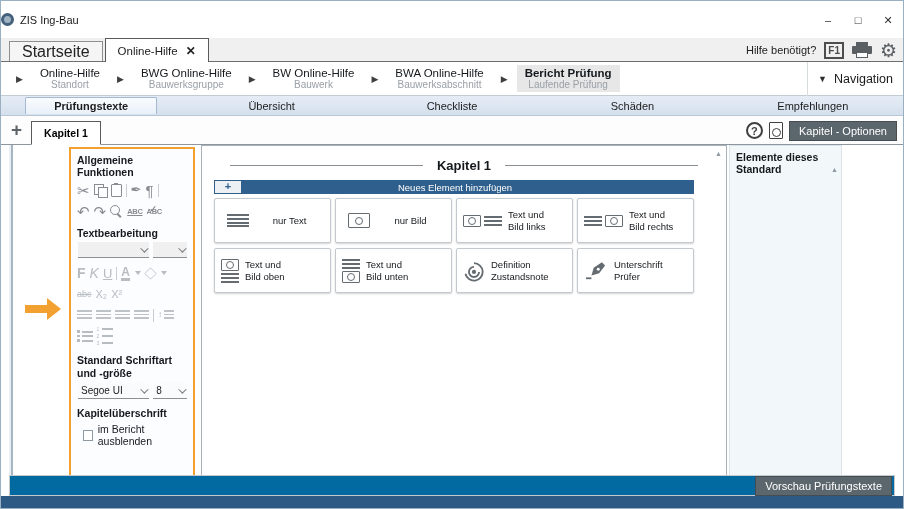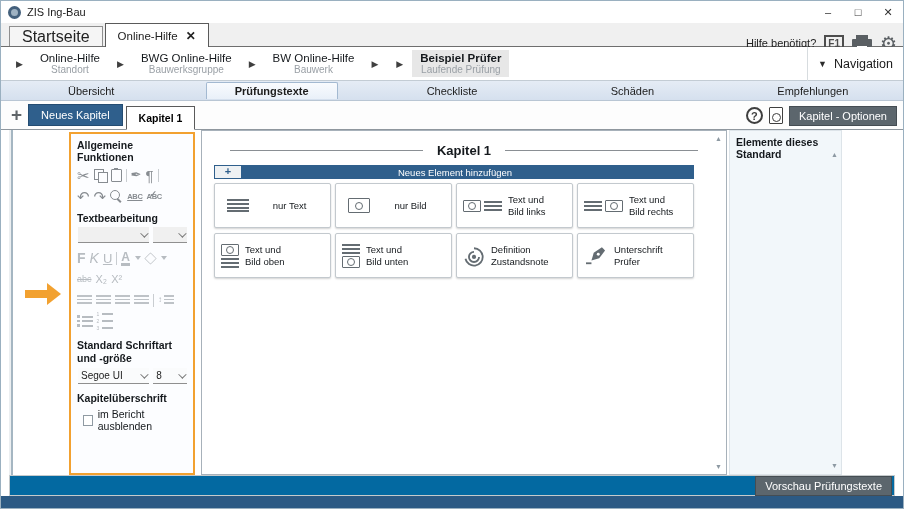--- a/index.html
+++ b/index.html
@@ -2,31 +2,31 @@
 <html><head>
 <meta charset="utf-8">
 <style>
   * { margin:0; padding:0; box-sizing:border-box; }
   body { font-family:"Liberation Sans", sans-serif; background:#cfd6dc; }
   .window {
     position:relative; width:904px; height:509px; background:#fff;
     border:1px solid #9ab0c0; overflow:hidden;
   }
   
-  .titlebar { height:22px; display:flex; align-items:center; padding-left:7px; background:#fff; }
+  .titlebar { height:37px; display:flex; align-items:center; padding-left:0; background:#fff; }
   .app-icon { width:13px; height:13px; border-radius:50%; border:3px solid #44607c; background:#9fb2c2; margin-right:6px; flex:0 0 auto; }
   .app-title { font-size:11px; color:#1a1a1a; flex:1; }
   .win-controls { display:flex; height:22px; }
   .win-controls span { width:30px; text-align:center; font-size:11px; color:#333; line-height:22px; cursor:default; }
   
   .tabrow { height:24px; background:#f0f0f0; border-bottom:1px solid #6e6e6e; display:flex; align-items:flex-end; padding-left:8px; position:relative; }
   .tab { height:20px; background:#f5f5f5; border:1px solid #8f8f8f; border-bottom:none; padding:0 12px; font-size:16px; color:#222; display:flex; align-items:center; margin-right:2px; }
   .tab.active { height:24px; background:#fff; border:1px solid #5a5a5a; border-bottom:none; margin-bottom:-1px; z-index:2; gap:8px; font-size:11.5px; }
   .tab-close { font-weight:bold; font-size:12px; color:#222; }
-  .tabrow-right { position:absolute; right:6px; top:8px; height:24px; display:flex; align-items:center; gap:8px; }
+  .tabrow-right { position:absolute; right:6px; top:0; height:24px; display:flex; align-items:center; gap:8px; }
   .help-prompt { font-size:11px; color:#222; }
   .f1-badge { border:2px solid #4d4d4d; color:#4d4d4d; font-size:10px; font-weight:bold; padding:0 2px; line-height:13px; }
   .printer-icon { position:relative; width:20px; height:16px; }
   .printer-icon .p-top { position:absolute; left:4px; top:0; width:12px; height:4px; background:#5a5f63; }
   .printer-icon .p-body { position:absolute; left:0; top:4px; width:20px; height:8px; background:#5a5f63; border-radius:1px; }
   .printer-icon .p-out { position:absolute; left:4px; top:10px; width:12px; height:6px; background:#fff; border:1.5px solid #5a5f63; }
   .gear-icon { font-size:19px; color:#5a5f63; line-height:19px; }
   
   .crumbrow { height:34px; background:#fff; border-bottom:1px solid #c3ccd4; display:flex; align-items:center; padding-left:6px; position:relative; }
   .crumb-sep { font-size:9px; color:#3f3f3f; margin:0 9px; }
@@ -173,52 +173,55 @@
     <div class="crumb">
       <span class="c-title">BWG Online-Hilfe</span>
       <span class="c-sub">Bauwerksgruppe</span>
     </div>
     <span class="crumb-sep">▶</span>
     <div class="crumb">
       <span class="c-title">BW Online-Hilfe</span>
       <span class="c-sub">Bauwerk</span>
     </div>
     <span class="crumb-sep">▶</span>
+    <div class="crumb">
+      <span class="c-title">BWA Online-Hilfe</span>
+      <span class="c-sub">Bauwerksabschnitt</span>
+    </div>
     <span class="crumb-sep">▶</span>
     <div class="crumb active">
-      <span class="c-title">Beispiel Prüfer</span>
+      <span class="c-title">Bericht Prüfung</span>
       <span class="c-sub">Laufende Prüfung</span>
     </div>
     <div class="nav-drop">
       <span class="nav-caret">▼</span>
       <span class="nav-label">Navigation</span>
     </div>
   </div>
 
   <div class="sectionrow">
+    <div class="section-tab active">
+        <span class="st-box">Prüfungstexte</span>
+      </div>
     <div class="section-tab">
         <span class="st-box">Übersicht</span>
       </div>
-    <div class="section-tab active">
-        <span class="st-box">Prüfungstexte</span>
-      </div>
     <div class="section-tab">
         <span class="st-box">Checkliste</span>
       </div>
     <div class="section-tab">
         <span class="st-box">Schäden</span>
       </div>
     <div class="section-tab">
         <span class="st-box">Empfehlungen</span>
       </div>
   </div>
 
   <div class="chaptoolbar">
     <span class="add-chapter-plus">+</span>
-    <button class="btn-blue">Neues Kapitel</button>
     <div class="chapter-tab">Kapitel 1</div>
     <div class="chaptoolbar-right">
       <span class="q-icon">?</span>
       <span class="history-icon"></span>
       <button class="btn-gray">Kapitel - Optionen</button>
     </div>
   </div>
 
   <div class="main">
     <div class="splitter"></div>

